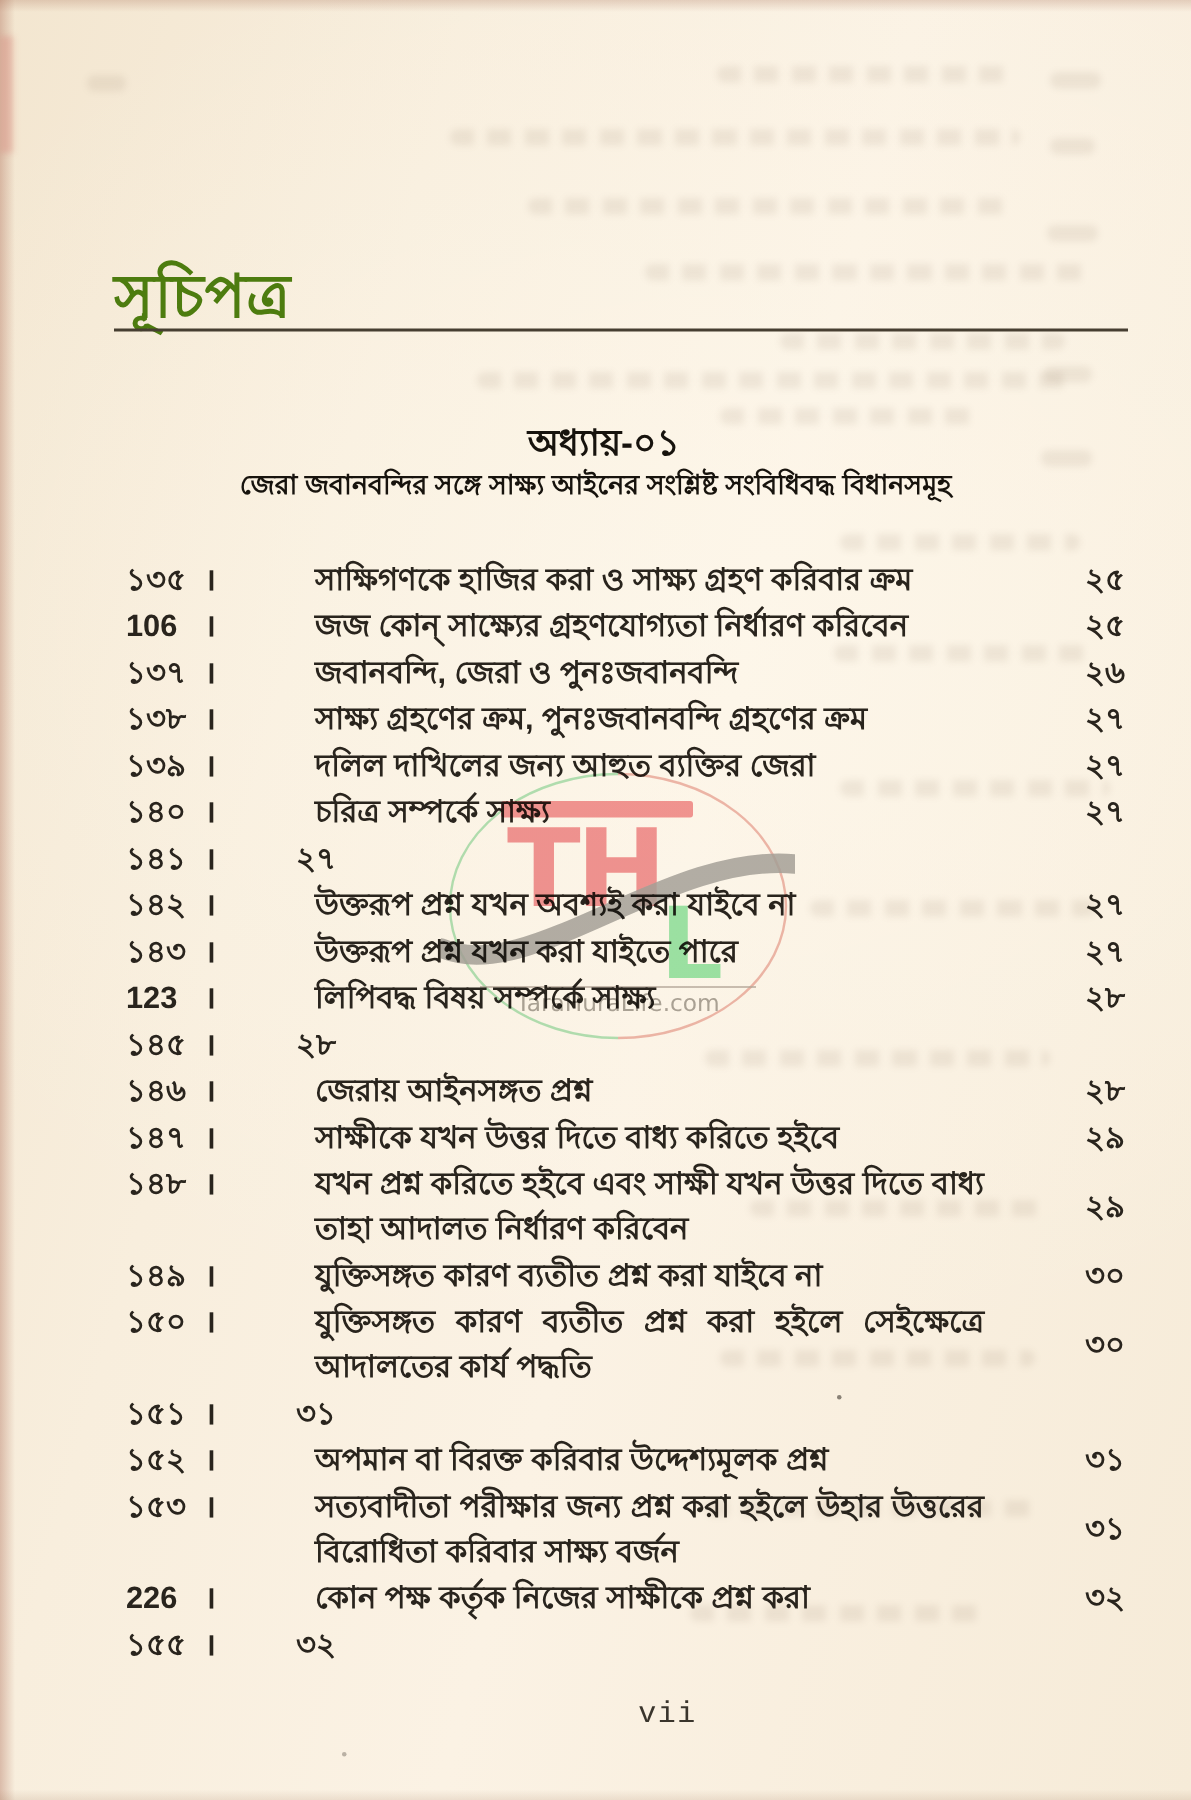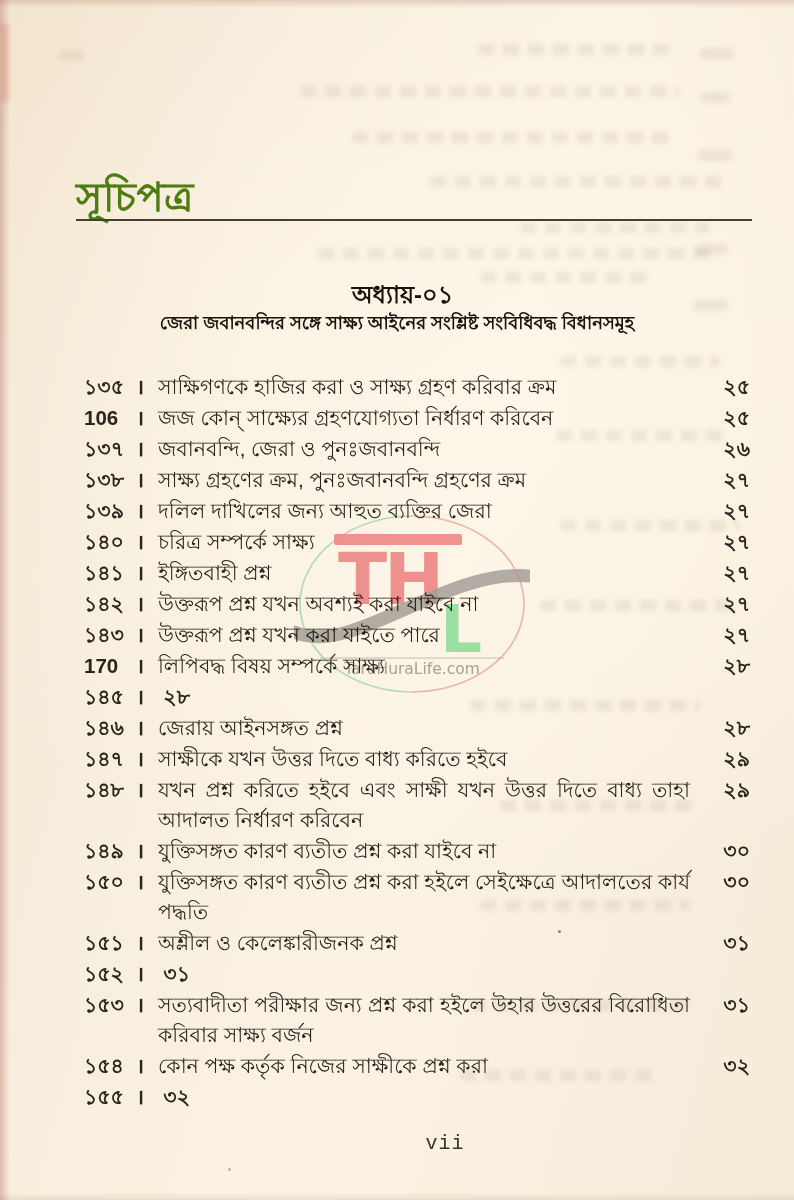--- a/index.html
+++ b/index.html
@@ -33,26 +33,26 @@
     font-size:40px; font-weight:800; color:#4d7c0f; letter-spacing:.5px; }
   .header-rule { position:absolute; left:76px; top:219px; width:676px; height:0;
     border-top:2.4px solid #463e31; }
 
   .chapter-label { position:absolute; left:0; top:276px; width:100%;
     text-align:center; font-size:24px; font-weight:800; color:#17130d;padding-left:11px; }
   .chapter-title { position:absolute; left:48px; top:312px; width:698px;
     text-align:center; font-size:18px; font-weight:800; color:#17130d; line-height:1.25; }
 
   .toc { position:absolute; left:84px; top:372px; width:666px; z-index:2; }
-  .toc-row { display:flex; align-items:flex-start; margin-bottom:1px;
-    font-size:20.5px; line-height:30px; color:#29241d; }
+  .toc-row { display:flex; align-items:center; margin-bottom:1px;
+    font-size:20.5px; line-height:30px; color:#29241d;gap:34px; }
   .toc-serial { width:60px; flex:none; display:flex; justify-content:space-between;
     align-self:flex-start; font-weight:600; }
-  .toc-title { flex:1 1 auto; margin-left:14px; margin-right:14px;
-    text-align:justify; font-weight:400; }
+  .toc-title { flex:1 1 auto; margin-left:32px; margin-right:14px;
+    text-align:justify; font-weight:700; }
   .toc-page { width:46px; flex:none; text-align:right; font-weight:700; }
 
   .watermark { position:absolute; left:294px; top:512px; width:236px; height:188px;
     z-index:4; mix-blend-mode:multiply; opacity:.88; pointer-events:none; }
 
   .folio { position:absolute; left:0; top:1132px; width:100%; text-align:center;
     font-family:Liberation Mono, monospace;
     font-size:20px; letter-spacing:1px; color:#3a352c;margin-left:48px; }
   .speck { position:absolute; width:3px; height:3px; border-radius:50%;
     background:#5a5248; opacity:.7; z-index:2; }
@@ -142,21 +142,20 @@
     </span>
     <span class="toc-title">চরিত্র সম্পর্কে সাক্ষ্য</span>
     <span class="toc-page">২৭</span>
   </div>
 
   <div class="toc-row">
     <span class="toc-serial">
       <span>১৪১</span>
       <span>।</span>
     </span>
-    <span class="toc-title">ইঙ্গিতবাহী প্রশ্ন</span>
     <span class="toc-page">২৭</span>
   </div>
 
   <div class="toc-row">
     <span class="toc-serial">
       <span>১৪২</span>
       <span>।</span>
     </span>
     <span class="toc-title">উক্তরূপ প্রশ্ন যখন অবশ্যই করা যাইবে না</span>
     <span class="toc-page">২৭</span>
@@ -166,21 +165,21 @@
     <span class="toc-serial">
       <span>১৪৩</span>
       <span>।</span>
     </span>
     <span class="toc-title">উক্তরূপ প্রশ্ন যখন করা যাইতে পারে</span>
     <span class="toc-page">২৭</span>
   </div>
 
   <div class="toc-row">
     <span class="toc-serial">
-      <span>170</span>
+      <span>123</span>
       <span>।</span>
     </span>
     <span class="toc-title">লিপিবদ্ধ বিষয় সম্পর্কে সাক্ষ্য</span>
     <span class="toc-page">২৮</span>
   </div>
 
   <div class="toc-row">
     <span class="toc-serial">
       <span>১৪৫</span>
       <span>।</span>
@@ -231,44 +230,44 @@
     </span>
     <span class="toc-title">যুক্তিসঙ্গত কারণ ব্যতীত প্রশ্ন করা হইলে সেইক্ষেত্রে আদালতের কার্য পদ্ধতি</span>
     <span class="toc-page">৩০</span>
   </div>
 
   <div class="toc-row">
     <span class="toc-serial">
       <span>১৫১</span>
       <span>।</span>
     </span>
-    <span class="toc-title">অশ্লীল ও কেলেঙ্কারীজনক প্রশ্ন</span>
     <span class="toc-page">৩১</span>
   </div>
 
   <div class="toc-row">
     <span class="toc-serial">
       <span>১৫২</span>
       <span>।</span>
     </span>
+    <span class="toc-title">অপমান বা বিরক্ত করিবার উদ্দেশ্যমূলক প্রশ্ন</span>
     <span class="toc-page">৩১</span>
   </div>
 
   <div class="toc-row">
     <span class="toc-serial">
       <span>১৫৩</span>
       <span>।</span>
     </span>
     <span class="toc-title">সত্যবাদীতা পরীক্ষার জন্য প্রশ্ন করা হইলে উহার উত্তরের বিরোধিতা করিবার সাক্ষ্য বর্জন</span>
     <span class="toc-page">৩১</span>
   </div>
 
   <div class="toc-row">
     <span class="toc-serial">
-      <span>১৫৪</span>
+      <span>226</span>
       <span>।</span>
     </span>
     <span class="toc-title">কোন পক্ষ কর্তৃক নিজের সাক্ষীকে প্রশ্ন করা</span>
     <span class="toc-page">৩২</span>
   </div>
 
   <div class="toc-row">
     <span class="toc-serial">
       <span>১৫৫</span>
       <span>।</span>

